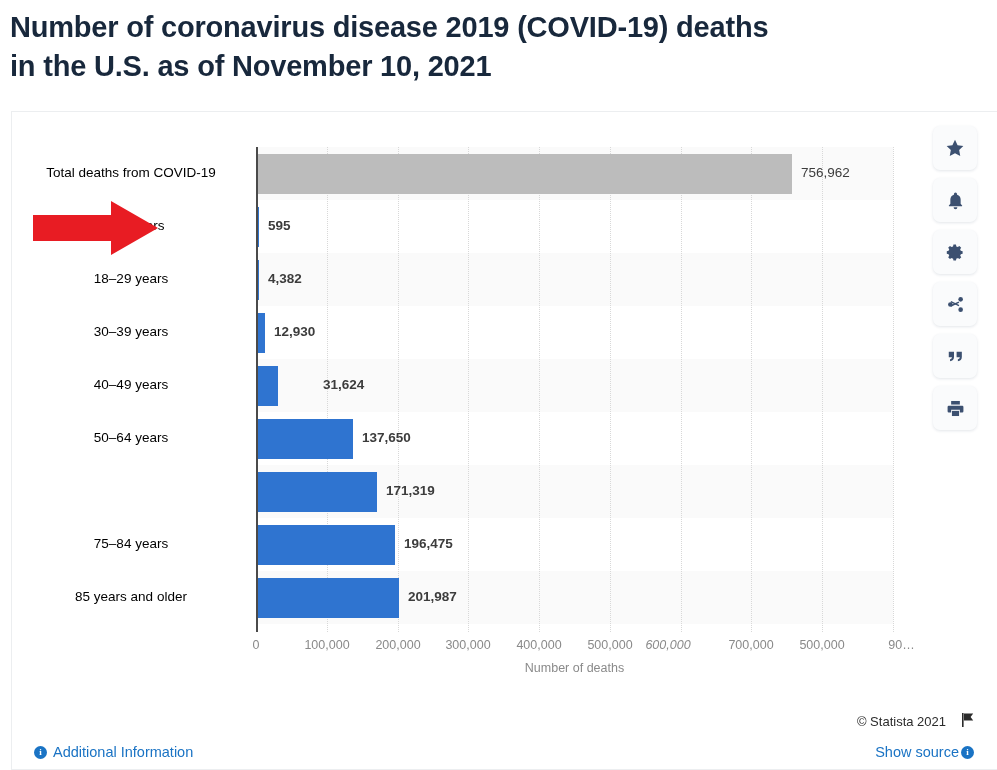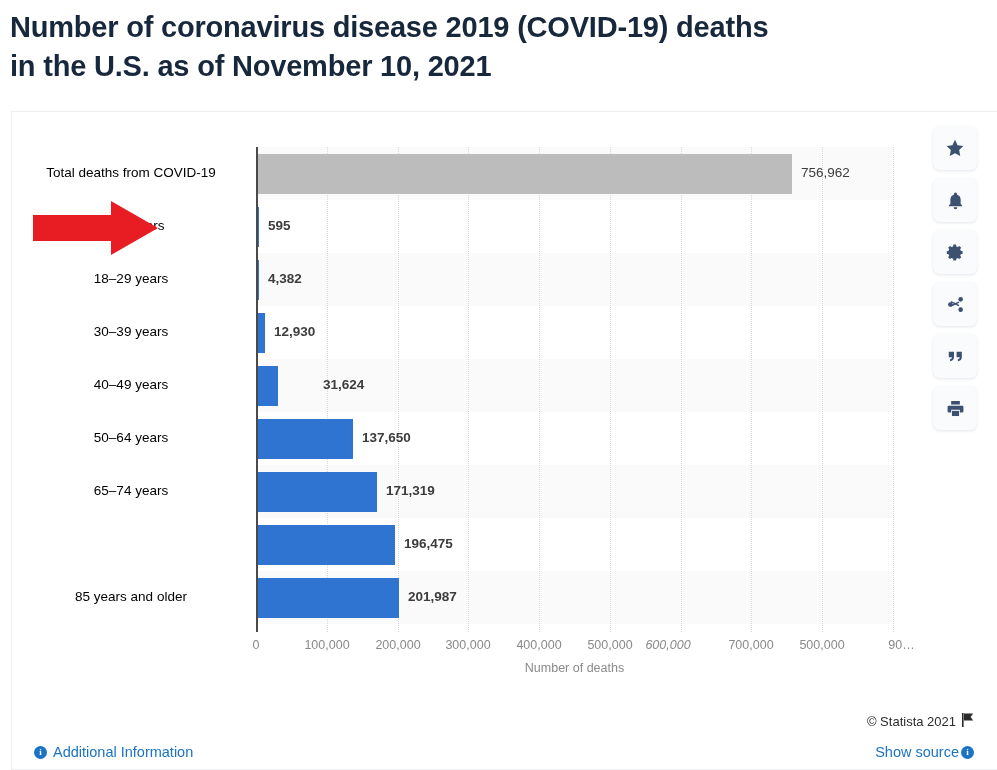--- a/index.html
+++ b/index.html
@@ -165,21 +165,21 @@
 
   
   #copyright {
     position: absolute;
     right: 23px;
     top: 713px;
     font-size: 13px;
     color: #2b2b2b;
     display: flex;
     align-items: center;
-    gap: 6px;
+    gap: 16px;
     white-space: nowrap;
   }
   #additional-info {
     position: absolute;
     left: 34px;
     top: 744px;
     font-size: 14.5px;
     color: #1a73c4;
     display: flex;
     align-items: center;
@@ -261,21 +261,21 @@
   </div>
 <div id="axis-line"></div>
 
 <div id="cat-labels">
     <div class="cat-label" style="top: 17.5px;">Total deaths from COVID-19</div>
     <div class="cat-label" style="top: 70.5px;">0–17 years</div>
     <div class="cat-label" style="top: 123.5px;">18–29 years</div>
     <div class="cat-label" style="top: 176.5px;">30–39 years</div>
     <div class="cat-label" style="top: 229.5px;">40–49 years</div>
     <div class="cat-label" style="top: 282.5px;">50–64 years</div>
-    <div class="cat-label" style="top: 335.5px;">65–74 years</div>
+    <div class="cat-label" style="top: 388.5px;">75–84 years</div>
     <div class="cat-label" style="top: 441.5px;">85 years and older</div>
   </div>
 
 <svg id="red-arrow" viewBox="0 0 125 54">
   <polygon points="0,14 78,14 78,0 125,27 78,54 78,40 0,40" fill="#e81c23"></polygon>
 </svg>
 
 <div id="icon-toolbar">
   <div class="icon-btn">
     <span>

